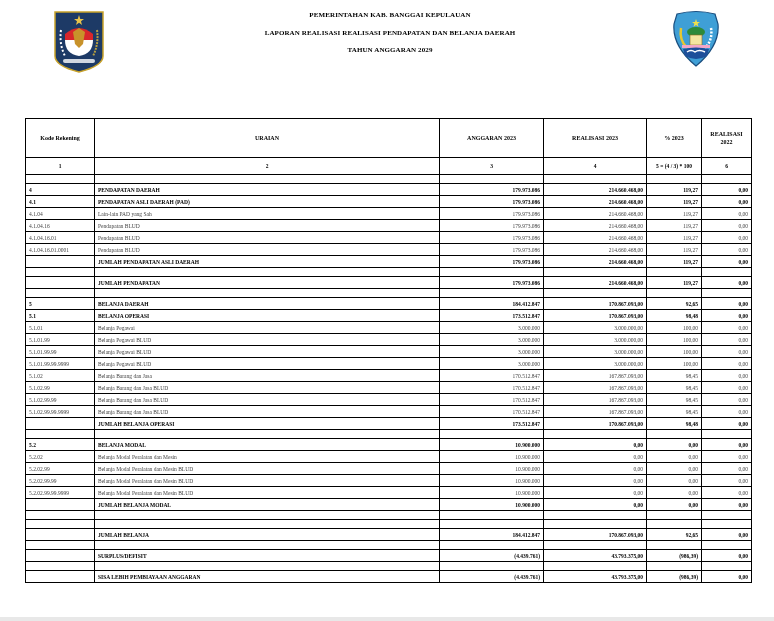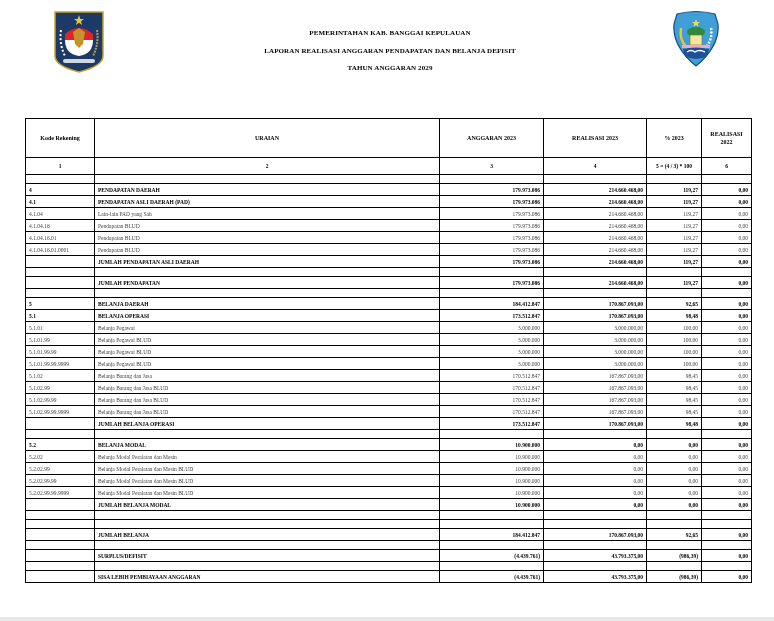--- a/index.html
+++ b/index.html
@@ -4,21 +4,21 @@
 <style>
   html, body { margin: 0; padding: 0; background: #ffffff; }
   body { width: 774px; height: 621px; position: relative; overflow: hidden; font-family: "Liberation Serif", "DejaVu Serif", serif; color: #000; }
   .page { position: absolute; left: 0; top: 0; width: 774px; height: 617px; background: #fff; }
   .bottom-band { position: absolute; left: 0; top: 617px; width: 774px; height: 4px; background: #e8e8e8; }
 
   .logo { position: absolute; }
   .logo-left { left: 53px; top: 10px; width: 52px; height: 64px; }
   .logo-right { left: 671px; top: 10px; width: 50px; height: 58px; }
 
-  .header { position: absolute; left: 200px; top: 10px; width: 380px; text-align: center; margin-top: 18px; }
+  .header { position: absolute; left: 200px; top: 10px; width: 380px; text-align: center; }
   .header .line { font-size: 7px; font-weight: bold; height: 17.5px; line-height: 10px; letter-spacing: 0.1px; }
 
   table.report { position: absolute; left: 25px; top: 118px; border-collapse: collapse; table-layout: fixed; width: 726px; }
   table.report col.c1 { width: 69px; }
   table.report col.c2 { width: 345px; }
   table.report col.c3 { width: 104px; }
   table.report col.c4 { width: 103px; }
   table.report col.c5 { width: 55px; }
   table.report col.c6 { width: 50px; }
   table.report td, table.report th { border: 1px solid #000; font-size: 5.5px; padding: 0 3px; height: 11px; line-height: 8px; white-space: nowrap; overflow: hidden; }
@@ -43,21 +43,21 @@
     <path d="M12 24 Q26 12 40 24 L40 30 H12 Z" fill="#d8262b"></path>
     <path d="M12 30 H40 Q40 44 26 46 Q12 44 12 30 Z" fill="#ffffff"></path>
     <path d="M20 22 L26 18 L32 22 L30 34 L26 38 L22 34 Z" fill="#c8922a"></path>
     <path d="M8 20 Q6 34 12 46" stroke="#ffffff" stroke-width="2" fill="none" stroke-dasharray="2 2"></path>
     <path d="M44 20 Q46 34 40 46" stroke="#b8a040" stroke-width="2" fill="none" stroke-dasharray="2 1"></path>
     <rect x="10" y="49" width="32" height="4" rx="2" fill="#ffffff" opacity="0.8"></rect>
   </svg>
 
   <div class="header">
     <div class="line">PEMERINTAHAN KAB. BANGGAI KEPULAUAN</div>
-    <div class="line">LAPORAN REALISASI ANGGARAN PENDAPATAN DAN BELANJA DEFISIT</div>
+    <div class="line">LAPORAN REALISASI REALISASI PENDAPATAN DAN BELANJA DAERAH</div>
     <div class="line">TAHUN ANGGARAN 2029</div>
   </div>
 
   <svg class="logo logo-right" viewBox="0 0 50 58">
     <path d="M6 4 Q25 -1 44 4 L47 14 Q49 36 25 56 Q1 36 3 14 Z" fill="#3f9fd6" stroke="#1a4f80" stroke-width="1.2"></path>
     <polygon points="25,9 26,12 29,12 26.6,13.8 27.5,16.8 25,15 22.5,16.8 23.4,13.8 21,12 24,12" fill="#f2e04a"></polygon>
     <path d="M10 18 Q8 30 16 38" stroke="#e6c830" stroke-width="2.5" fill="none"></path>
     <path d="M40 18 Q42 30 34 38" stroke="#ffffff" stroke-width="2.5" fill="none" stroke-dasharray="2 1.5"></path>
     <ellipse cx="25" cy="22" rx="9" ry="5" fill="#2d8a3a"></ellipse>
     <rect x="19" y="25" width="12" height="10" fill="#f5e6a0" stroke="#8a6a20" stroke-width="0.6"></rect>

